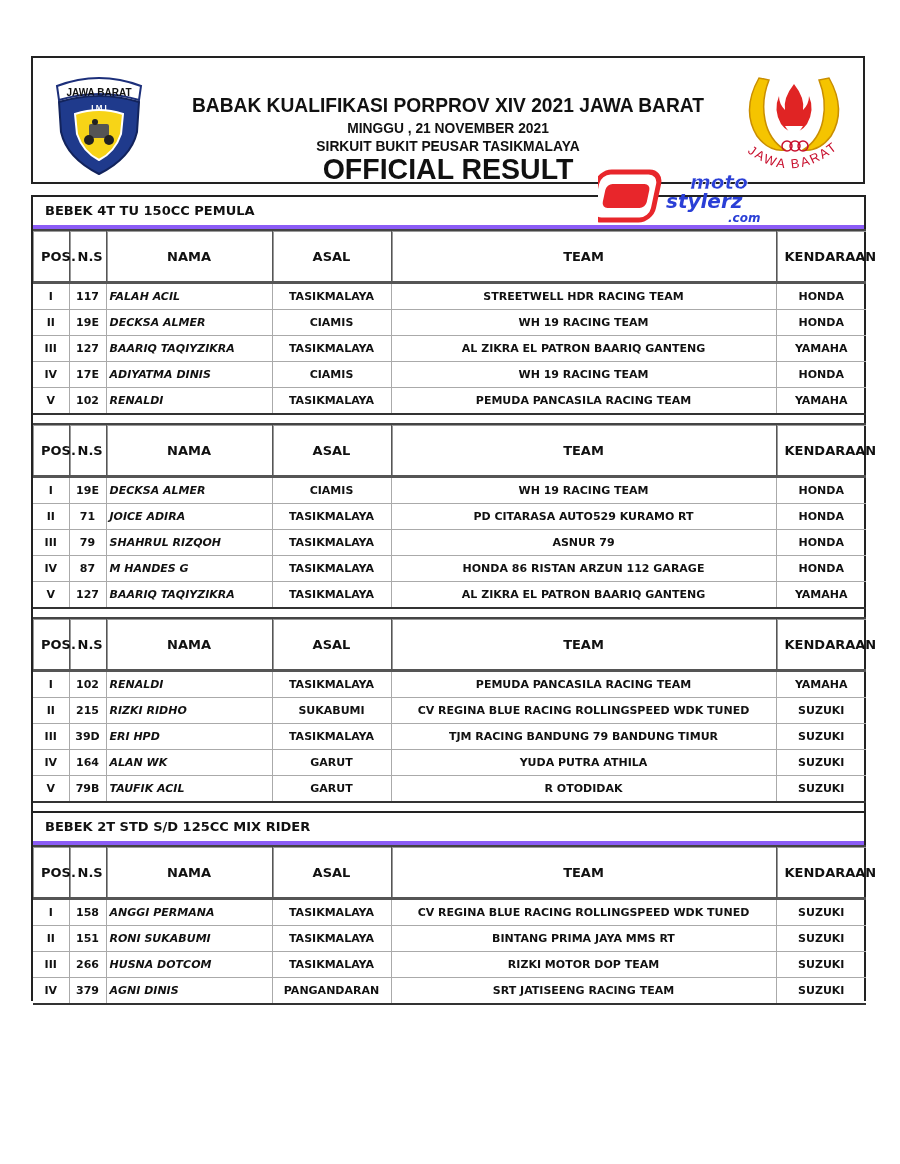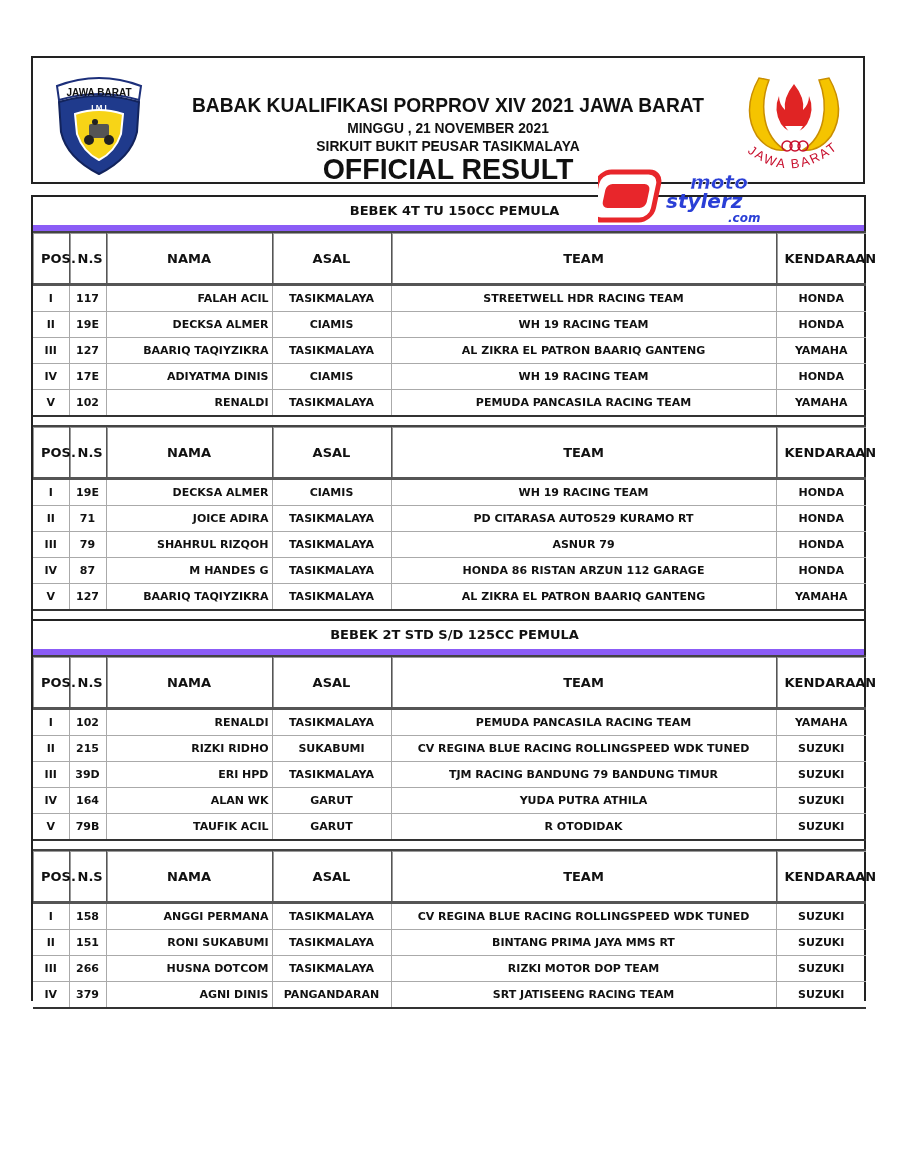--- a/index.html
+++ b/index.html
@@ -13,27 +13,27 @@
     .h-result { font-weight: bold; font-size: 30px; margin-top: -2px; transform: scaleX(0.95); }
 
     .logo-imi { position: absolute; left: 18px; top: 14px; width: 96px; height: 104px; }
     .logo-koni { position: absolute; right: 14px; top: 12px; width: 110px; height: 110px; }
 
     .watermark { position: absolute; left: 598px; top: 168px; width: 178px; height: 56px; z-index: 5; }
 
     .results { position: absolute; left: 31px; top: 195px; width: 835px; border-left: 2px solid #222; border-right: 2px solid #222; box-sizing: border-box; height: 806px; }
 
     .section { position: relative; }
-    .section-title { height: 28px; border-top: 2px solid #222; border-bottom: 6px solid #8b5cf6; text-align: center; font-weight: bold; font-size: 13px; line-height: 28px; box-sizing: content-box; padding-left: 12px; }
+    .section-title { height: 28px; border-top: 2px solid #222; border-bottom: 4px solid #8b5cf6; text-align: left; font-weight: bold; font-size: 13px; line-height: 28px; box-sizing: content-box; padding-left: 12px; }
     table { border-collapse: collapse; width: 100%; table-layout: fixed; font-size: 11px; font-weight: bold; }
     th { height: 34px; border: 1px solid #555; border-top: 2px solid #444; border-bottom: 3px solid #555; font-size: 13px; padding: 8px; box-shadow: inset 1px 1px 0 #999; }
     td { height: 25px; border: 1px solid #aaa; padding: 0 3px; white-space: nowrap; overflow: hidden; }
     tr:last-child td { border-bottom: 2px solid #333; }
     .c { text-align: center; }
-    .l { text-align: right; }
+    .l { text-align: left; font-style: italic; }
     .gap { height: 8px; }
     th:first-child, td:first-child { border-left: none; }
     th:last-child, td:last-child { border-right: none; margin-left: 36px; }
   </style>
 </head>
 <body>
 
 <div class="header-box">
   <svg class="logo-imi" viewBox="0 0 96 104">
     <path d="M6 14 Q48 -2 90 14 L88 28 Q48 16 8 28 Z" fill="#fff" stroke="#1c2f7a" stroke-width="2"></path>
@@ -203,21 +203,20 @@
             <td class="l">BAARIQ TAQIYZIKRA</td>
             <td class="c">TASIKMALAYA</td>
             <td class="c">AL ZIKRA EL PATRON BAARIQ GANTENG</td>
             <td class="c">YAMAHA</td>
           </tr>
         </tbody>
       </table>
       <div class="gap"></div>
     </div>
     <div class="section">
-      <div class="section-title">BEBEK 2T STD S/D 125CC PEMULA</div>
       <table>
         <colgroup>
           <col style="width:36px">
           <col style="width:37px">
           <col style="width:166px">
           <col style="width:119px">
           <col style="width:385px">
           <col style="width:90px">
         </colgroup>
         <thead>
@@ -269,20 +268,21 @@
             <td class="l">TAUFIK ACIL</td>
             <td class="c">GARUT</td>
             <td class="c">R OTODIDAK</td>
             <td class="c">SUZUKI</td>
           </tr>
         </tbody>
       </table>
       <div class="gap"></div>
     </div>
     <div class="section">
+      <div class="section-title">BEBEK 2T STD S/D 125CC MIX RIDER</div>
       <table>
         <colgroup>
           <col style="width:36px">
           <col style="width:37px">
           <col style="width:166px">
           <col style="width:119px">
           <col style="width:385px">
           <col style="width:90px">
         </colgroup>
         <thead>

